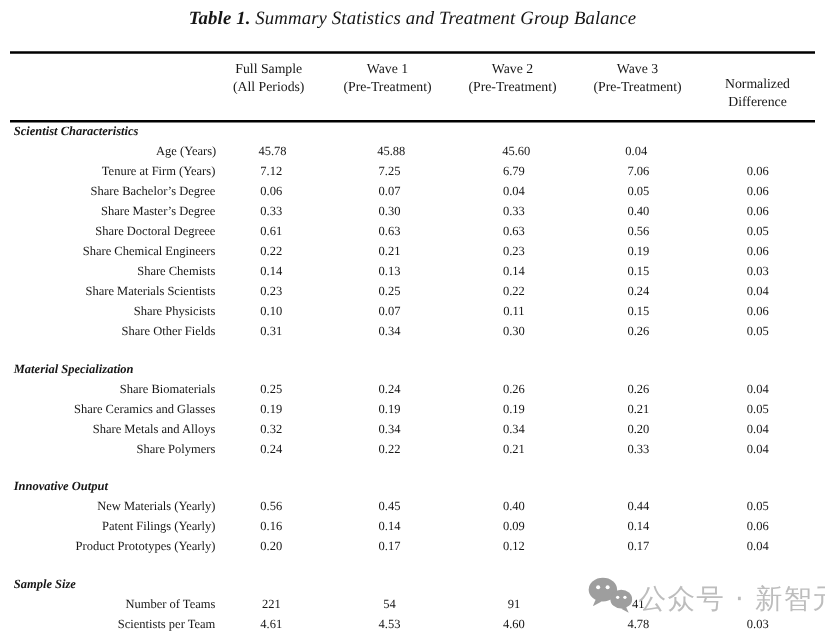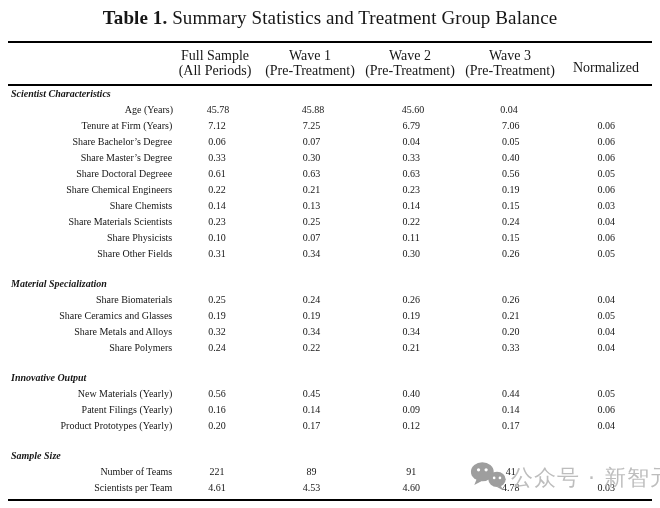--- a/index.html
+++ b/index.html
@@ -11,39 +11,40 @@
     font-family: "Liberation Serif", "DejaVu Serif", serif;
     color: #161616;
     overflow: hidden;
   }
   .title {
     position: absolute;
     top: 7px;
     left: 0;
     width: 100%;
     text-align: center;
-    font-size: 19px;
+    font-size: 15px;
     letter-spacing: 0.1px;
+    font-style: italic;
   }
   .title .title-prefix { font-weight: bold; }
 
   .table-wrap {
     position: absolute;
     top: 41px;
     left: 8px;
     width: 644px;
   }
   .rule-top    { height: 2px;   background: #000; }
   .rule-mid    { height: 1.5px; background: #000; }
   .rule-bottom { height: 2px;   background: #000; margin-top: 3px; }
 
   .header-row {
     display: flex;
     padding: 5px 0 6px 0;
-    font-size: 14px;
+    font-size: 11px;
   }
   .hcol { text-align: center; line-height: 15px; }
   .hcol.spacer { width: 162px; }
   .hcol.w1 { width: 90px; }
   .hcol.w2, .hcol.w3, .hcol.w4 { width: 100px; }
   .hcol.w5 { width: 92px; margin-top: 12px; }
 
   .tbody { font-size: 10px; }
   .row { display: flex; height: 16px; line-height: 16px; white-space: nowrap; }
   .row.section-heading {
@@ -100,20 +101,21 @@
         <div class="hcol w3">
           <div>Wave 2</div>
           <div>(Pre-Treatment)</div>
         </div>
         <div class="hcol w4">
           <div>Wave 3</div>
           <div>(Pre-Treatment)</div>
         </div>
         <div class="hcol w5">
           <div>Normalized</div>
+          <div>Difference</div>
         </div>
       </div>
     <div class="rule-mid"></div>
     <div class="tbody">
         <div class="row section-heading">Scientist Characteristics</div>
         <div class="row">
           <div class="cell-label">Age (Years)</div>
           <div class="cell-val v1">45.78</div>
           <div class="cell-val v3">45.88</div>
           <div class="cell-val v4">45.60</div>
@@ -246,21 +248,21 @@
           <div class="cell-val v1">0.20</div>
           <div class="cell-val v2">0.17</div>
           <div class="cell-val v3">0.12</div>
           <div class="cell-val v4">0.17</div>
           <div class="cell-val v5">0.04</div>
         </div>
         <div class="row section-heading section-gap">Sample Size</div>
         <div class="row">
           <div class="cell-label">Number of Teams</div>
           <div class="cell-val v1">221</div>
-          <div class="cell-val v2">89</div>
+          <div class="cell-val v2">54</div>
           <div class="cell-val v3">91</div>
           <div class="cell-val v4">41</div>
           <div class="cell-val v5"></div>
         </div>
         <div class="row">
           <div class="cell-label">Scientists per Team</div>
           <div class="cell-val v1">4.61</div>
           <div class="cell-val v2">4.53</div>
           <div class="cell-val v3">4.60</div>
           <div class="cell-val v4">4.78</div>

